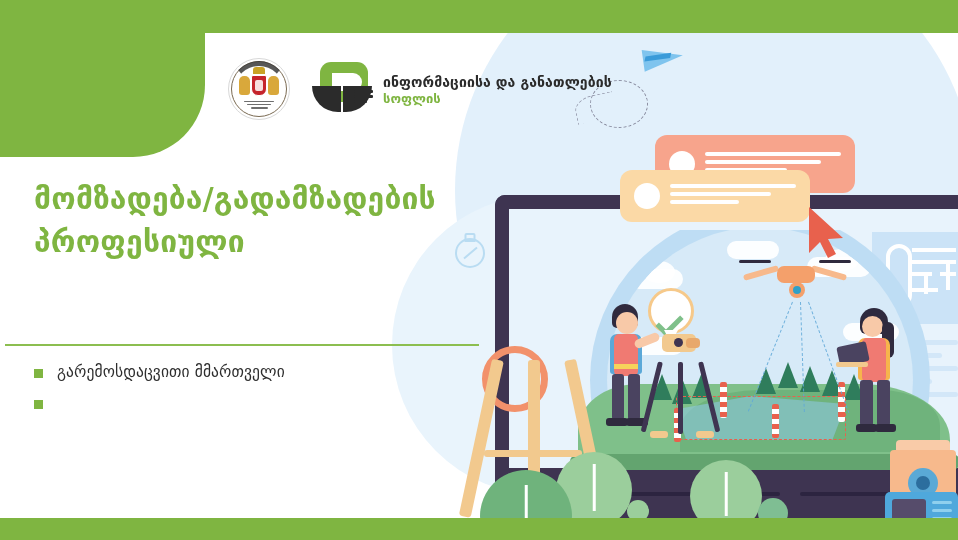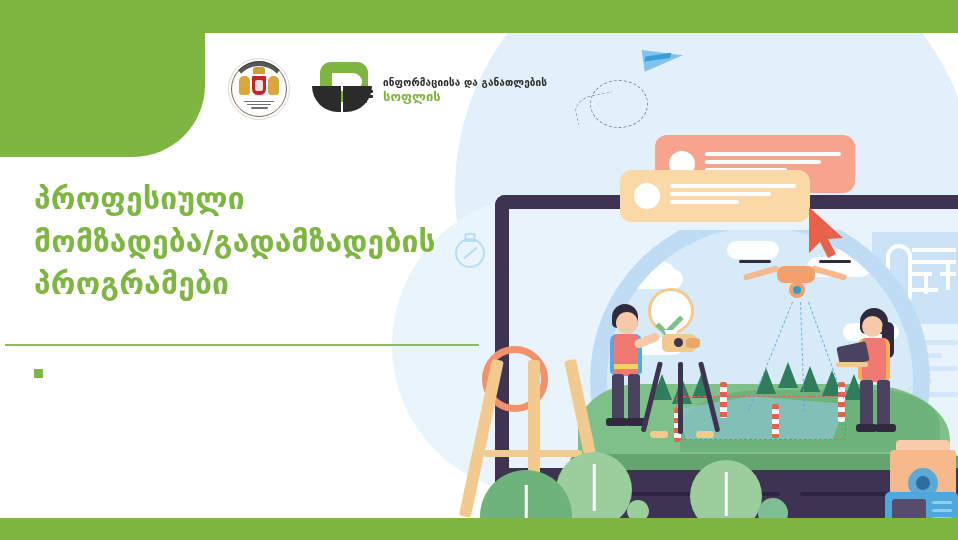--- a/index.html
+++ b/index.html
@@ -51,21 +51,21 @@
   .eiec-mark .book { position:absolute; left:0px; top:26px; width:60px; height:28px; }
   .eiec-mark .book .pg { position:absolute; top:0; width:29px; height:26px; background:#2B2B2B;
                     border-radius:0 0 26px 0; }
   .eiec-mark .book .pgL { left:0; border-radius:0 0 0 26px; }
   .eiec-mark .book .pgR { right:0; }
   .eiec-mark .bars { position:absolute; left:42px; top:30px; width:19px; }
   .eiec-mark .bars i { display:block; height:2.6px; background:#2B2B2B; margin-bottom:2.6px; border-radius:1px; }
 
   .eiec-text { padding-top:2px; }
   .eiec-l1 { font-size:14.5px; font-weight:bold; color:#2B2B2B; letter-spacing:.2px; line-height:1.05; }
-  .eiec-l2 { font-size:10px; font-weight:bold; color:#2B2B2B; letter-spacing:.1px; line-height:1.35; }
+  .eiec-l2 { font-size:14px; font-weight:bold; color:#2B2B2B; letter-spacing:.1px; line-height:1.35; }
   .eiec-l3 { font-size:13px; font-weight:bold; color:#7FB541; line-height:1.1; }
 
   
   .headline { position:absolute; left:34px; top:178px; width:440px; z-index:6;
               color:#7FB541; font-size:30px; font-weight:bold; line-height:1.42; letter-spacing:.2px; }
   .divider { position:absolute; left:5px; top:344px; width:474px; height:2px; background:#8CBE50; z-index:6; }
 
   .bullets { position:absolute; left:34px; top:362px; width:470px; z-index:6; }
   .bullet { display:flex; align-items:flex-start; gap:14px; margin-bottom:11px; }
   .bdot { flex:0 0 auto; width:9px; height:9px; background:#7FB541; margin-top:7px; }
@@ -443,27 +443,30 @@
           </div>
       </div>
       <div class="eiec-text">
         <div class="eiec-l2">ინფორმაციისა და განათლების</div>
         <div class="eiec-l3">სოფლის</div>
       </div>
     </div>
   </div>
 
   <div class="headline">
+    <div>მომზადება/გადამზადების</div>
     <div>პროფესიული</div>
-    <div>მომზადება/გადამზადების</div>
-    <div>პროგრამები</div>
   </div>
 
   <div class="divider"></div>
 
   <div class="bullets">
     <div class="bullet">
       <span class="bdot"></span>
+      <span class="btext">გარემოსდაცვითი მმართველი</span>
+    </div>
+    <div class="bullet">
+      <span class="bdot"></span>
     </div>
   </div>
 
 
 </div>
 
 </body></html>

